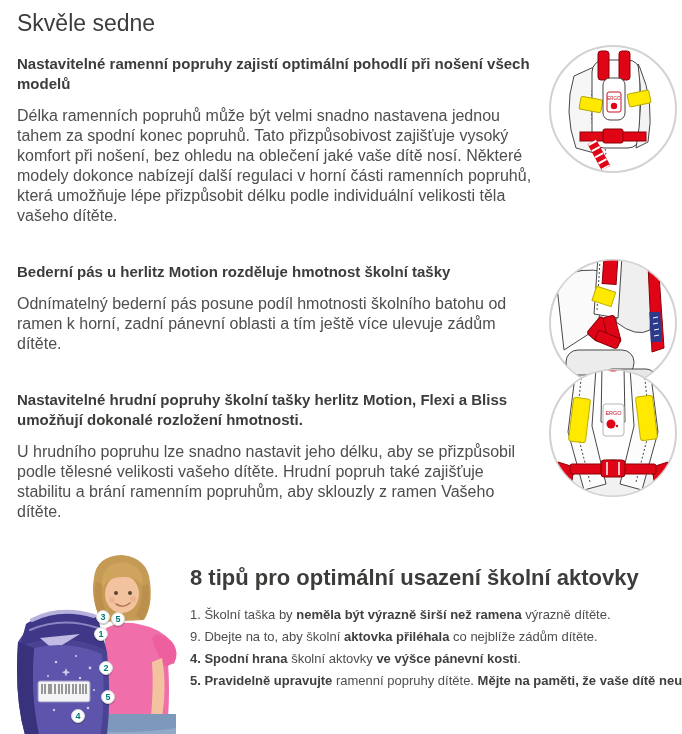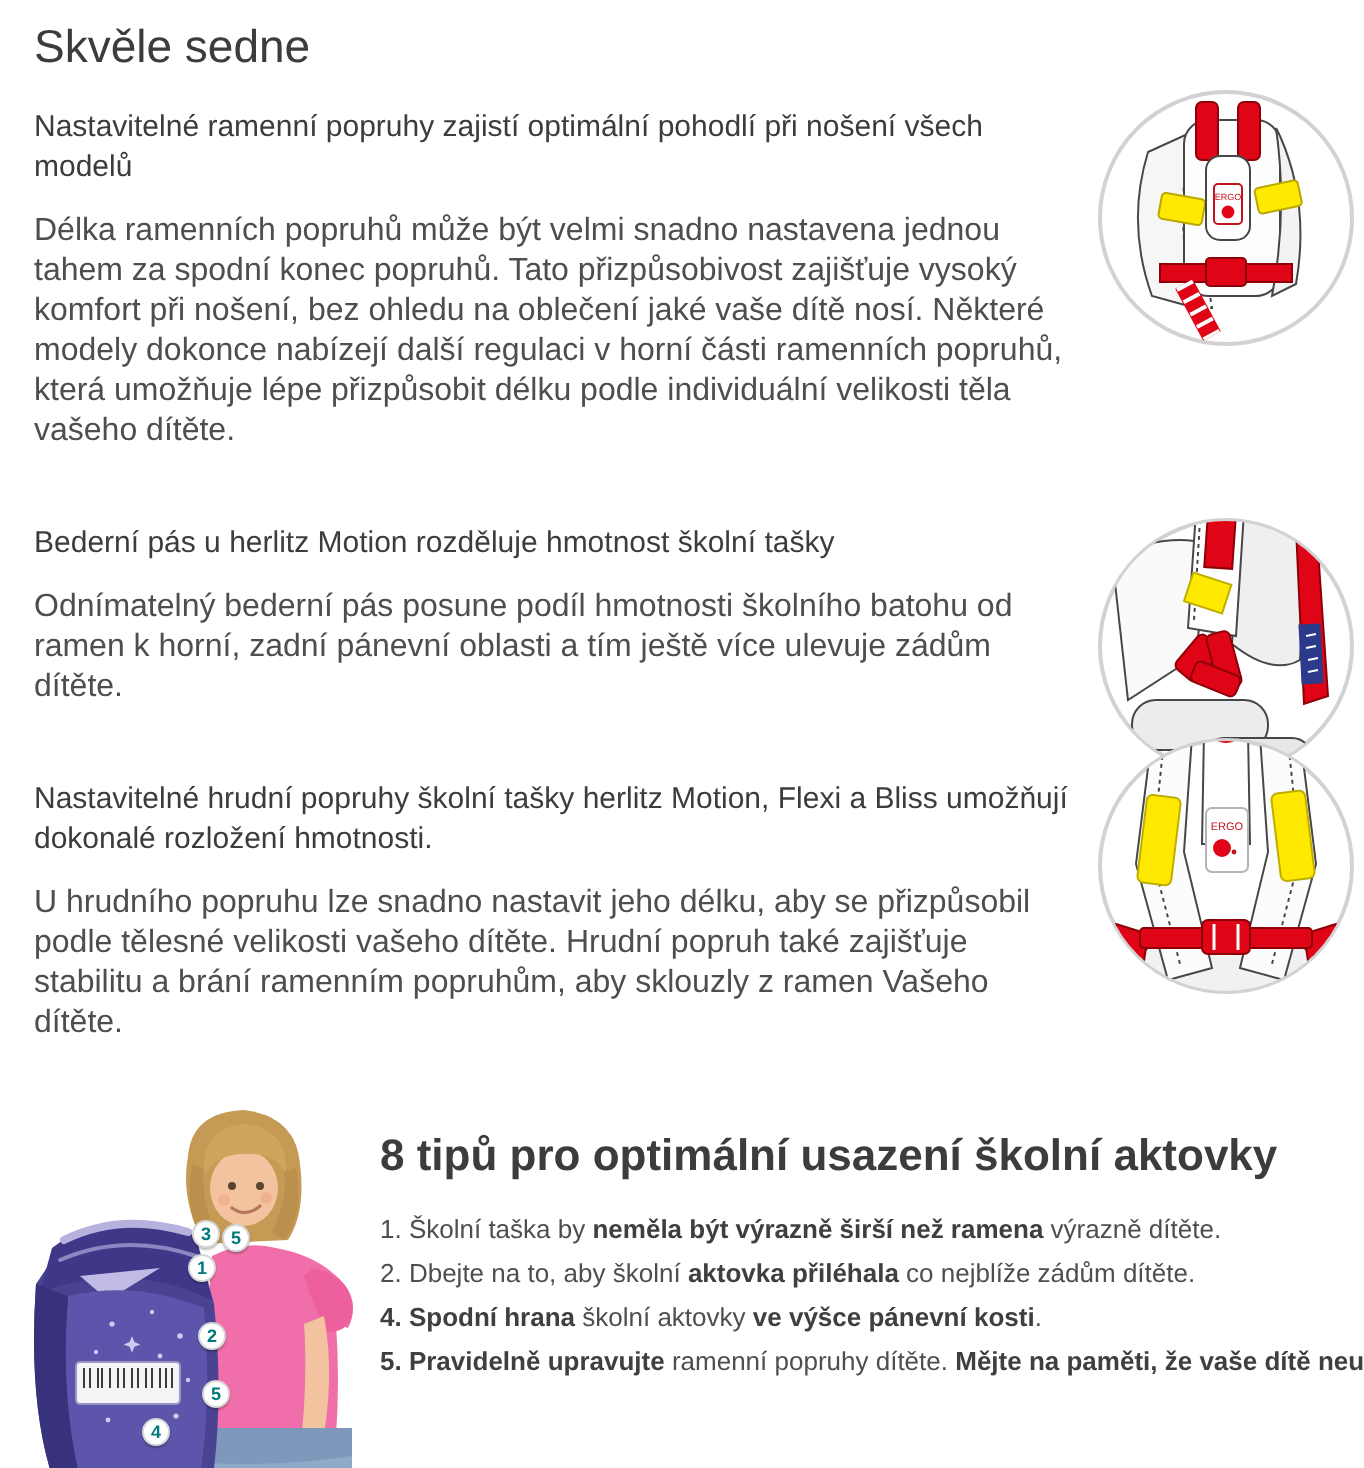--- a/index.html
+++ b/index.html
@@ -19,21 +19,21 @@
   }
   main{padding:8px 0 0 17px}
   .page-title{
     font-size:23px;line-height:30px;margin:0 0 16px;
     color:var(--heading);font-weight:normal;
   }
   .feature{display:flex;align-items:flex-start}
   .feature-text{width:520px}
   .feature-heading{
     font-size:15px;line-height:20px;margin:0 0 12px;
-    color:var(--heading);font-weight:normal;
+    color:var(--heading);font-weight:bold;
   }
   .feature-body{font-size:16px;line-height:20px;margin:0;color:var(--body-text)}
   .feature-circle{flex:none;width:134px;height:134px;margin-left:auto;margin-right:2px}
   .feature-1{margin-bottom:36px}
   .feature-1 .feature-circle{margin-top:-12px}
   .feature-2{margin-bottom:24px}
   .feature-2 .feature-circle{margin-top:-24px}
   .feature-3 .feature-circle{margin-top:-6px}
   svg{display:block}
   svg text{font-family:"Liberation Sans",sans-serif}
@@ -246,21 +246,21 @@
       <span class="badge" style="left:89px;top:77px">1</span>
       <span class="badge" style="left:94px;top:111px">2</span>
       <span class="badge" style="left:96px;top:140px">5</span>
       <span class="badge" style="left:66px;top:159px">4</span>
     </div>
 
     <div class="tips-content">
       <h2 class="tips-heading">8 tipů pro optimální usazení školní aktovky</h2>
       <ol class="tips-list" id="tips-list">
           <li><span>1. Školní taška by </span><b>neměla být výrazně širší než ramena</b><span> výrazně dítěte.</span></li>
-          <li><span>2. Dbejte na to, aby školní </span><b>aktovka přiléhala</b><span> co nejblíže zádům dítěte.</span></li>
+          <li><span>9. Dbejte na to, aby školní </span><b>aktovka přiléhala</b><span> co nejblíže zádům dítěte.</span></li>
           <li><b>4. Spodní hrana</b><span> školní aktovky </span><b>ve výšce pánevní kosti</b><span>.</span></li>
           <li><b>5. Pravidelně upravujte</b><span> ramenní popruhy dítěte. </span><b>Mějte na paměti, že vaše dítě neustále roste!</b></li>
         </ol>
     </div>
 
   </section>
 
 </main>
 
 </body></html>

